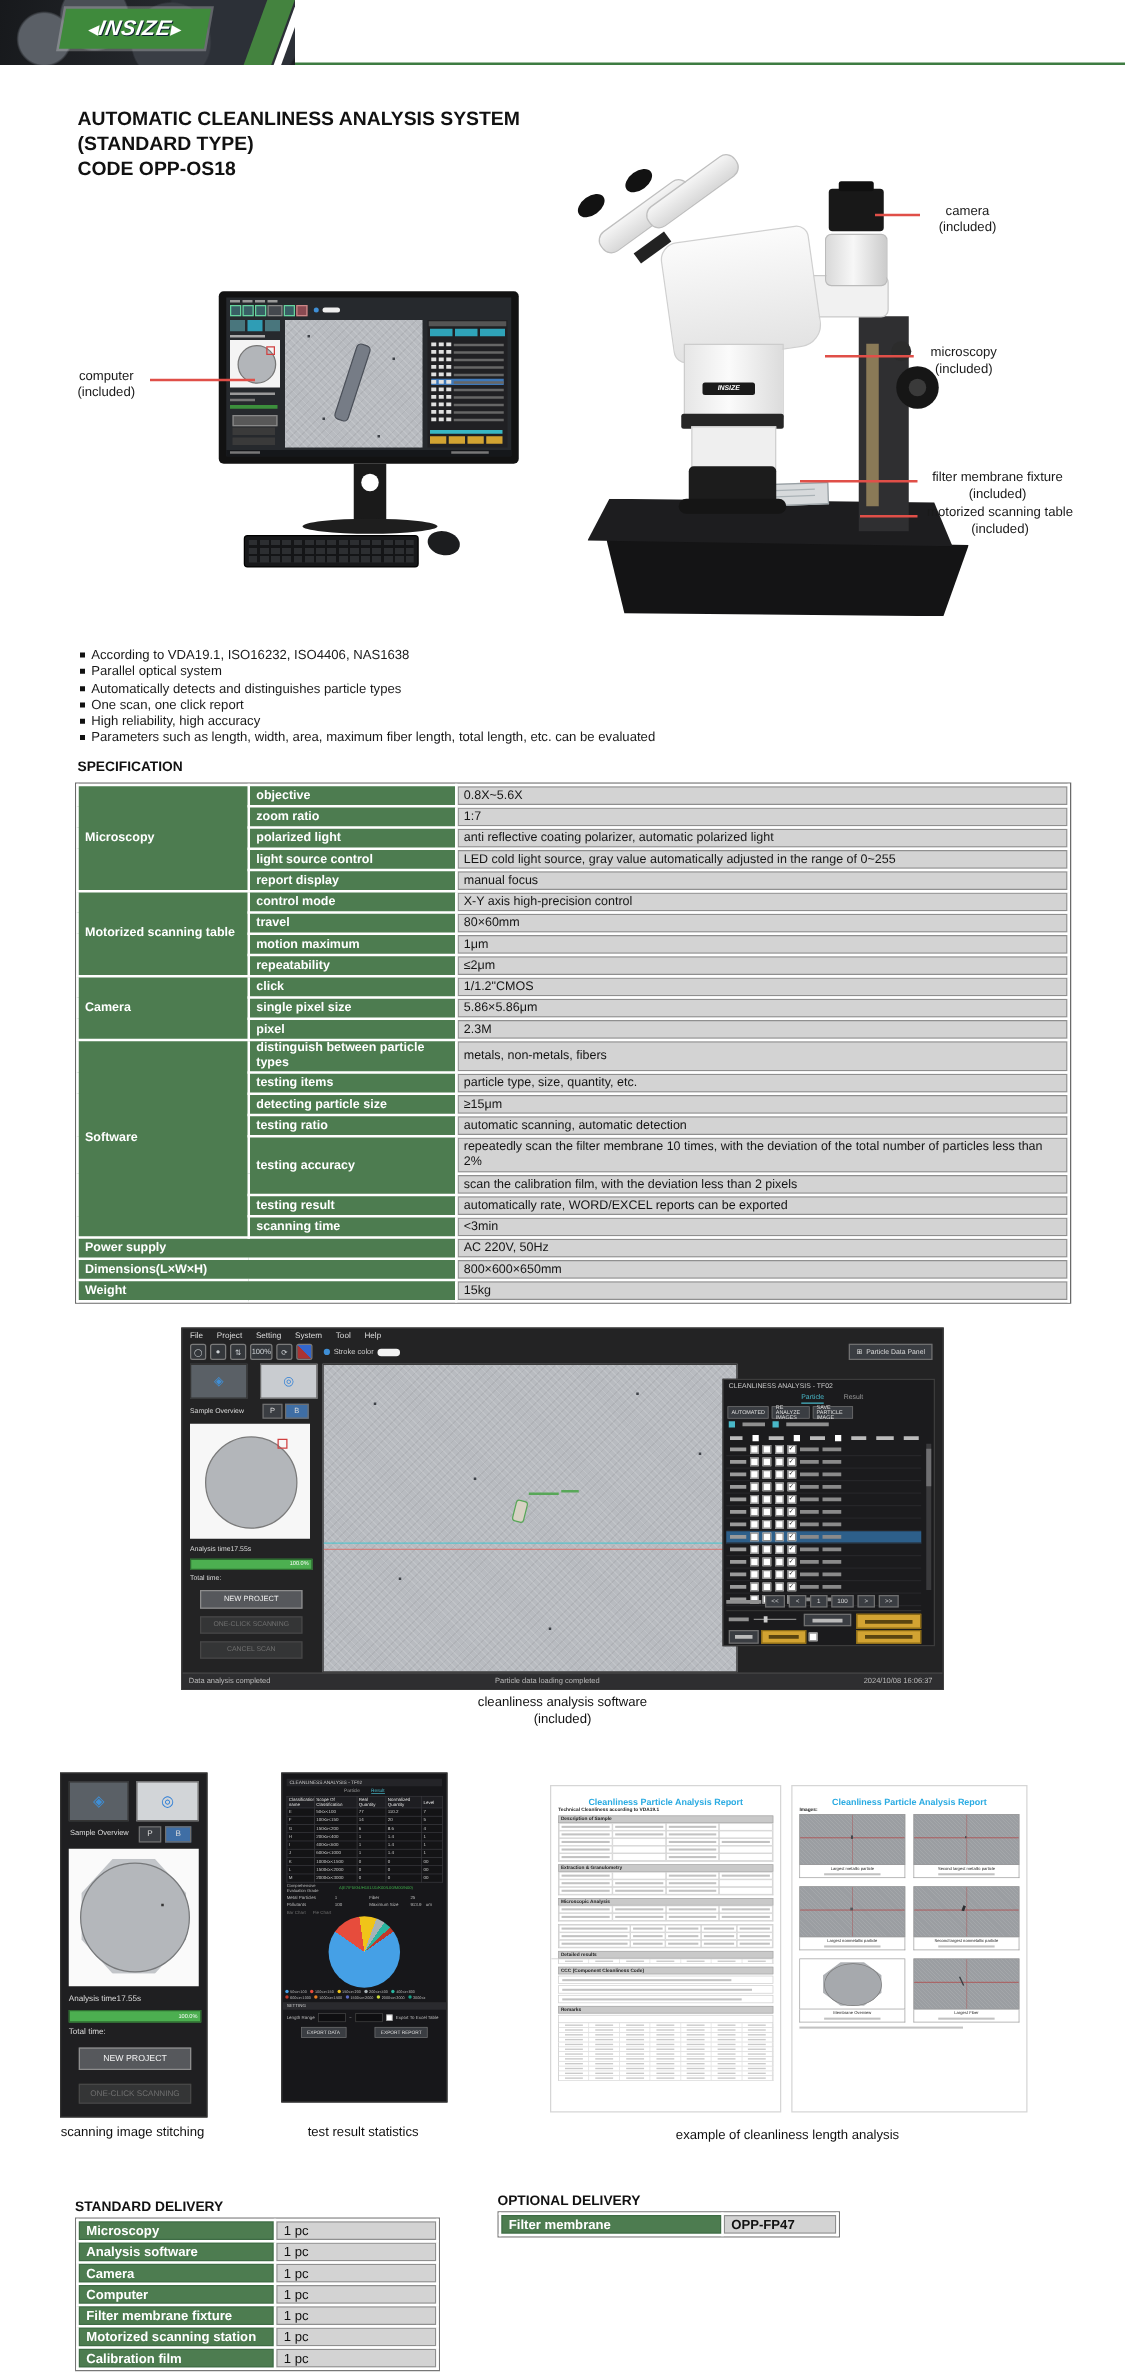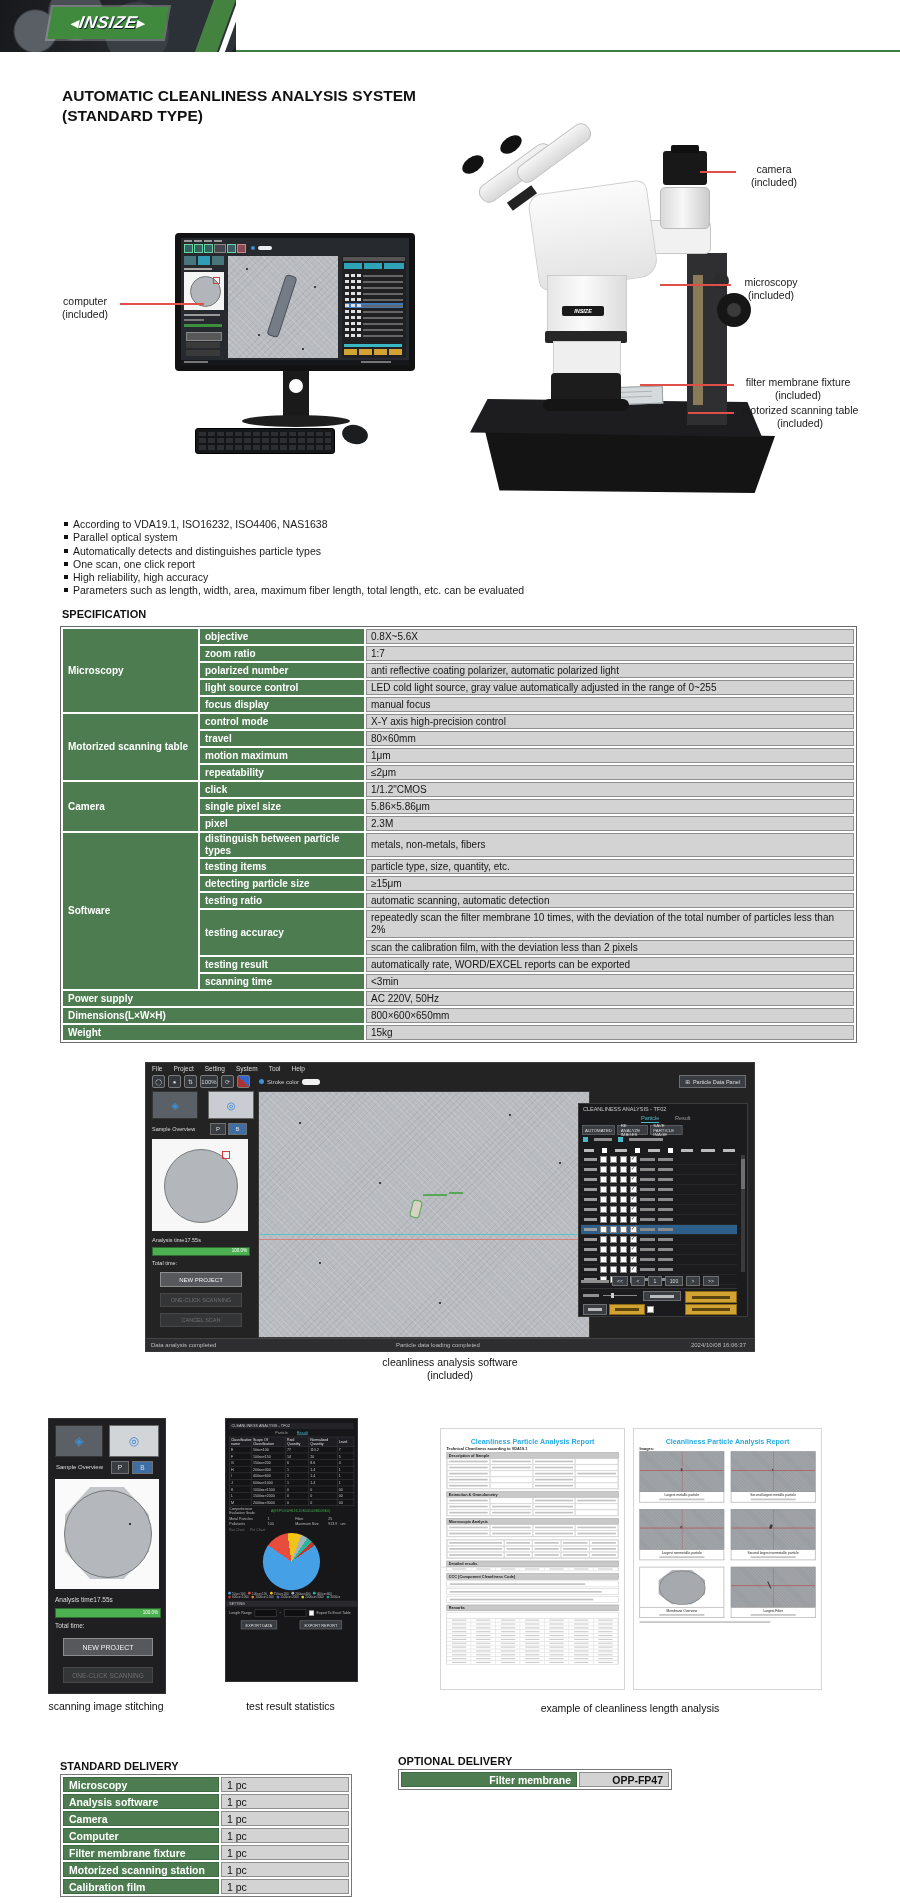--- a/index.html
+++ b/index.html
@@ -107,20 +107,21 @@
   </div>
   <div class="logo-plate">
     <span class="logo-arrow">◀</span>
     <span class="logo-text">INSIZE</span>
     <span class="logo-arrow">▶</span>
   </div>
 
   <div class="abs h1" style="left:62px;top:86px;">
     <div>AUTOMATIC CLEANLINESS ANALYSIS SYSTEM</div>
     <div>(STANDARD TYPE)</div>
+    <div>CODE OPP-OS18</div>
   </div>
 
   <div class="abs" style="left:150px;top:225px;width:290px;height:235px;">
     <div class="abs" style="left:25px;top:8px;width:240px;height:138px;background:#121212;border-radius:4px;"></div>
     <div class="abs" style="left:31px;top:13px;width:228px;height:127px;background:#26292d;">
 
       <span class="abs" style="left:3px;top:2px;width:8px;height:2px;background:#999;"></span>
       <span class="abs" style="left:13px;top:2px;width:8px;height:2px;background:#999;"></span>
       <span class="abs" style="left:23px;top:2px;width:8px;height:2px;background:#999;"></span>
       <span class="abs" style="left:33px;top:2px;width:8px;height:2px;background:#999;"></span>
@@ -359,29 +360,29 @@
           <tr>
             <td class="g" rowspan="5">Microscopy</td>
             <td class="g">objective</td>
             <td class="v">0.8X~5.6X</td>
           </tr>
       <tr>
             <td class="g">zoom ratio</td>
             <td class="v">1:7</td>
           </tr>
       <tr>
-            <td class="g">polarized number</td>
+            <td class="g">polarized light</td>
             <td class="v">anti reflective coating polarizer, automatic polarized light</td>
           </tr>
       <tr>
             <td class="g">light source control</td>
             <td class="v">LED cold light source, gray value automatically adjusted in the range of 0~255</td>
           </tr>
       <tr>
-            <td class="g">focus display</td>
+            <td class="g">report display</td>
             <td class="v">manual focus</td>
           </tr>
       <tr>
             <td class="g" rowspan="4">Motorized scanning table</td>
             <td class="g">control mode</td>
             <td class="v">X-Y axis high-precision control</td>
           </tr>
       <tr>
             <td class="g">travel</td>
             <td class="v">80×60mm</td>
@@ -1255,21 +1256,21 @@
           </tr>
       <tr>
             <td class="dg">Calibration film</td>
             <td class="dv">1 pc</td>
           </tr>
     </tbody>
       </table>
   </div>
 
   <div class="abs sechead" style="left:398px;top:1755px;">OPTIONAL DELIVERY</div>
-  <div class="dwrap" style="left:398px;top:1769px;width:272px;text-align:right;">
+  <div class="dwrap" style="left:398px;top:1769px;width:272px;">
     <table class="dtable" style="width:100%;">
       <colgroup>
           <col style="width:178px;">
           <col>
         </colgroup>
       <tbody>
           <tr>
             <td class="dg">Filter membrane</td>
             <td class="dv b">OPP-FP47</td>
           </tr>

